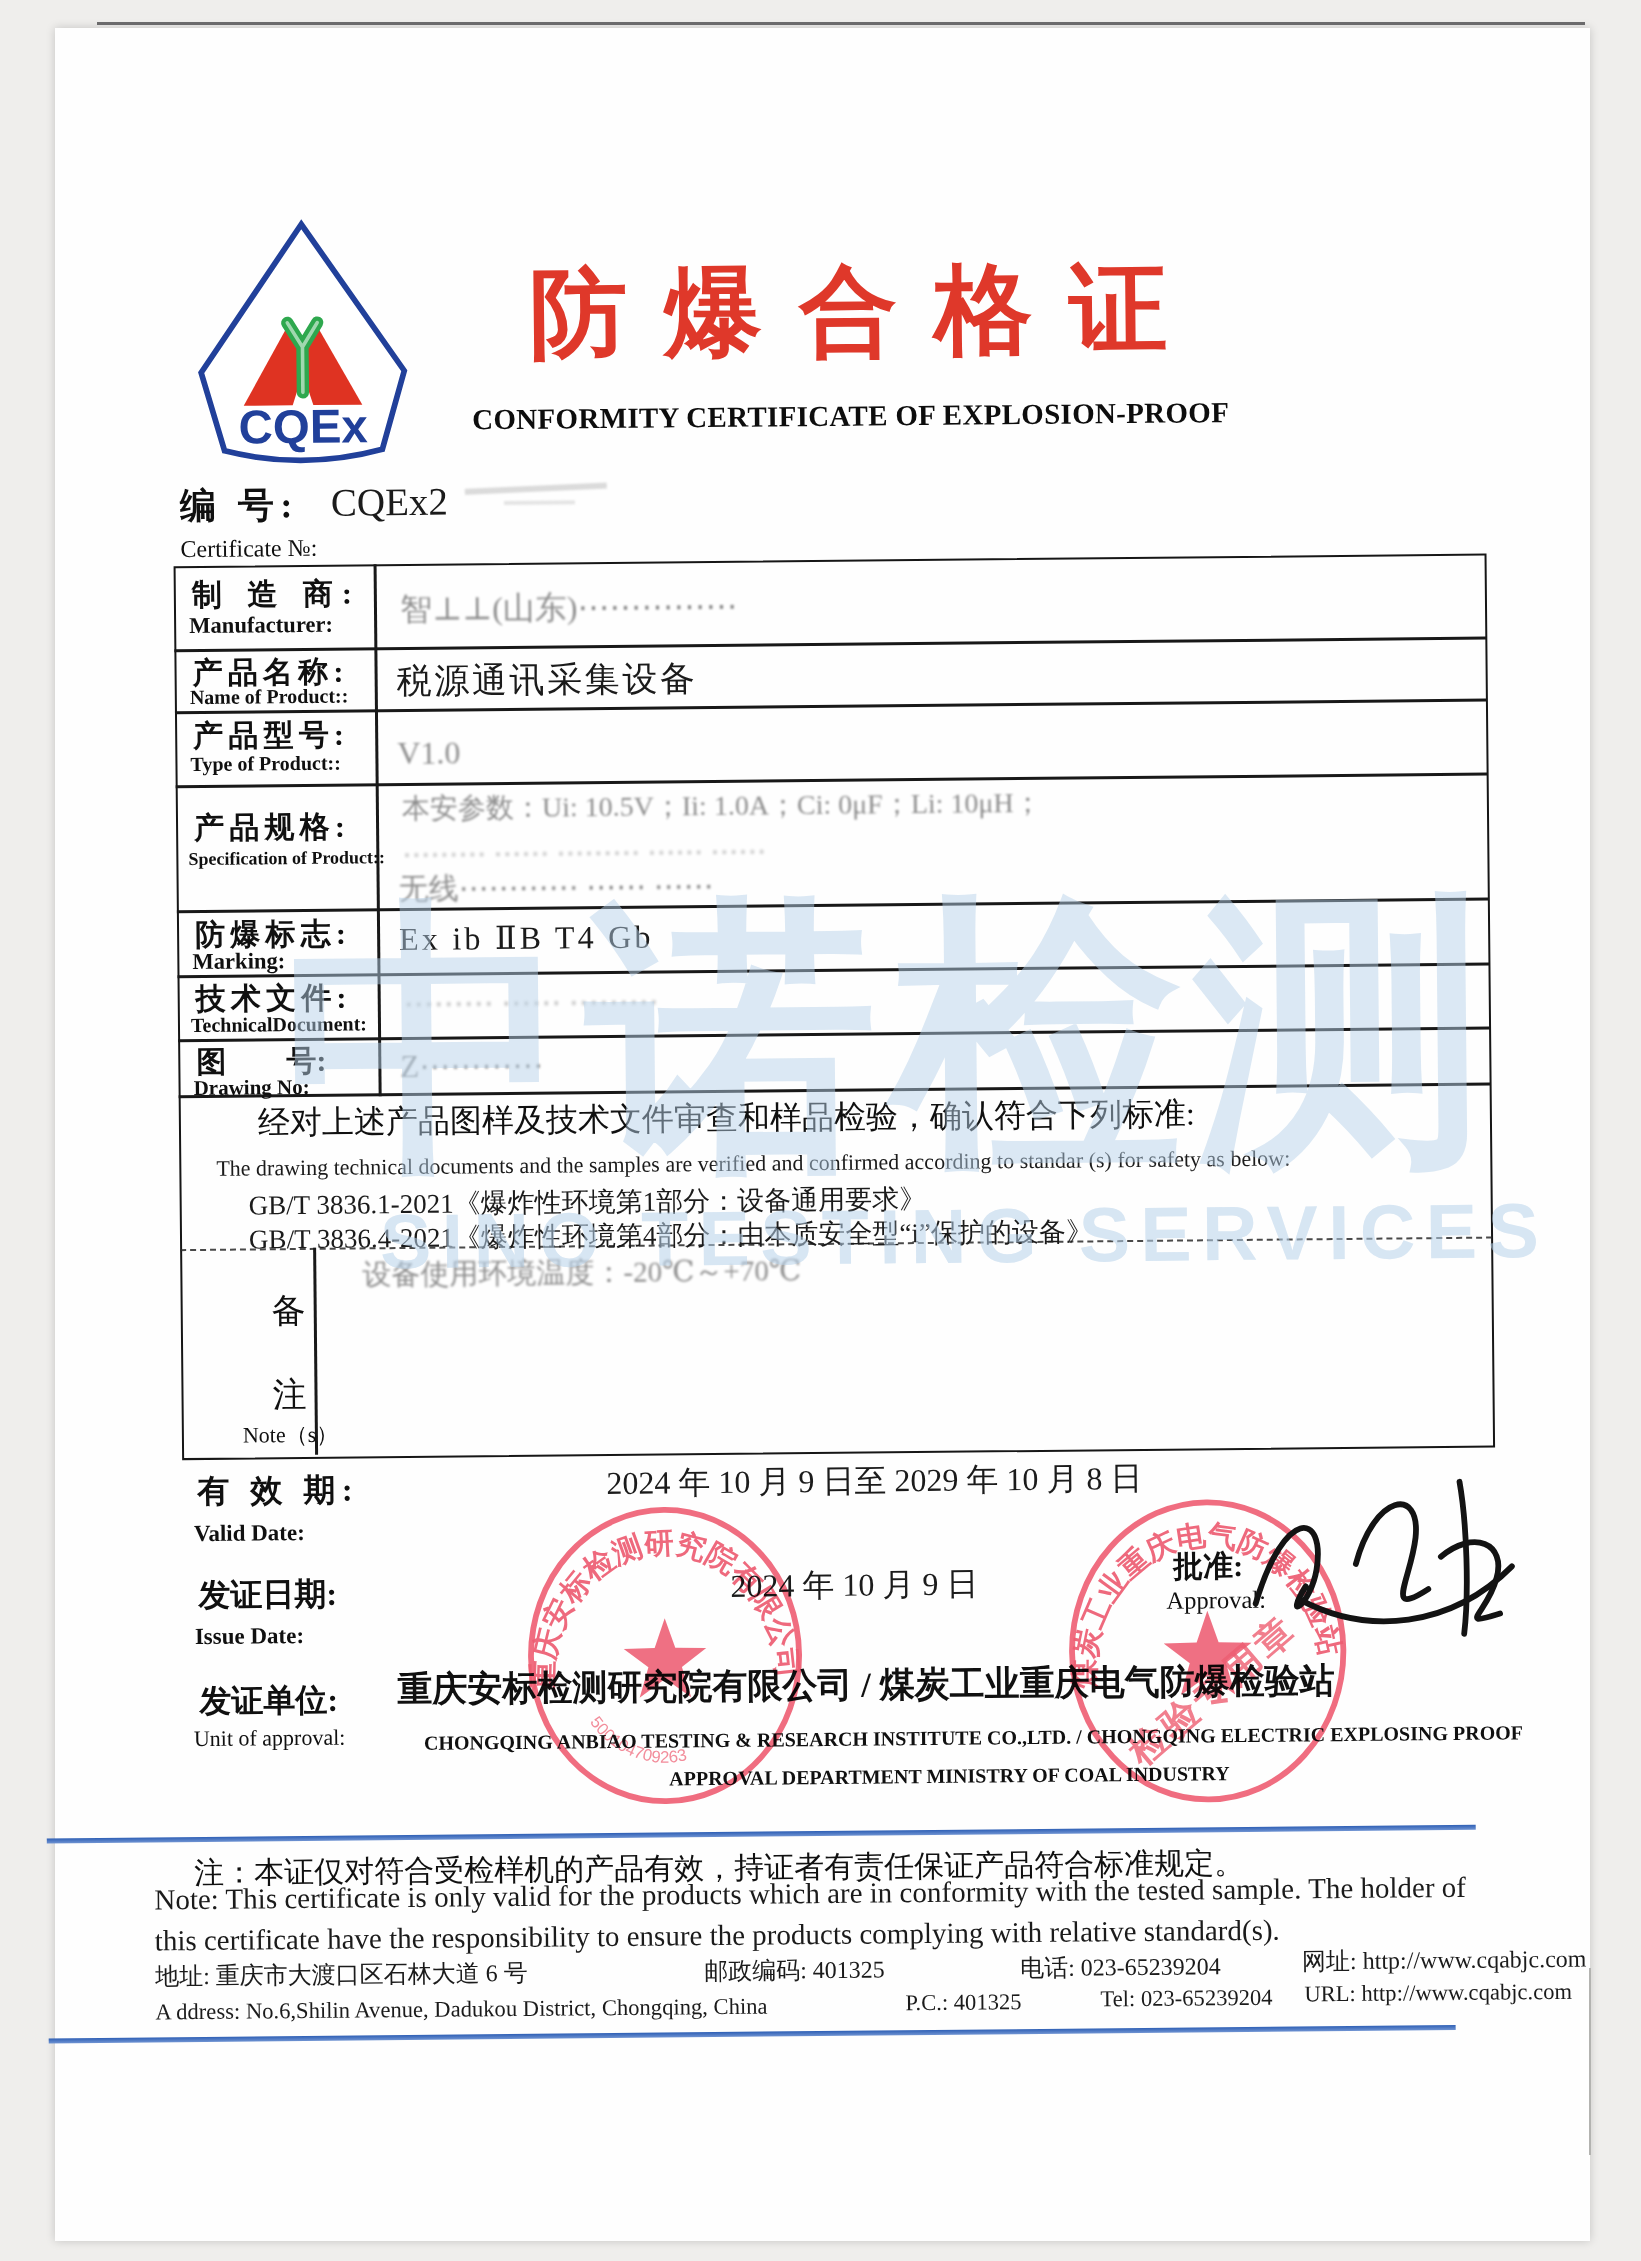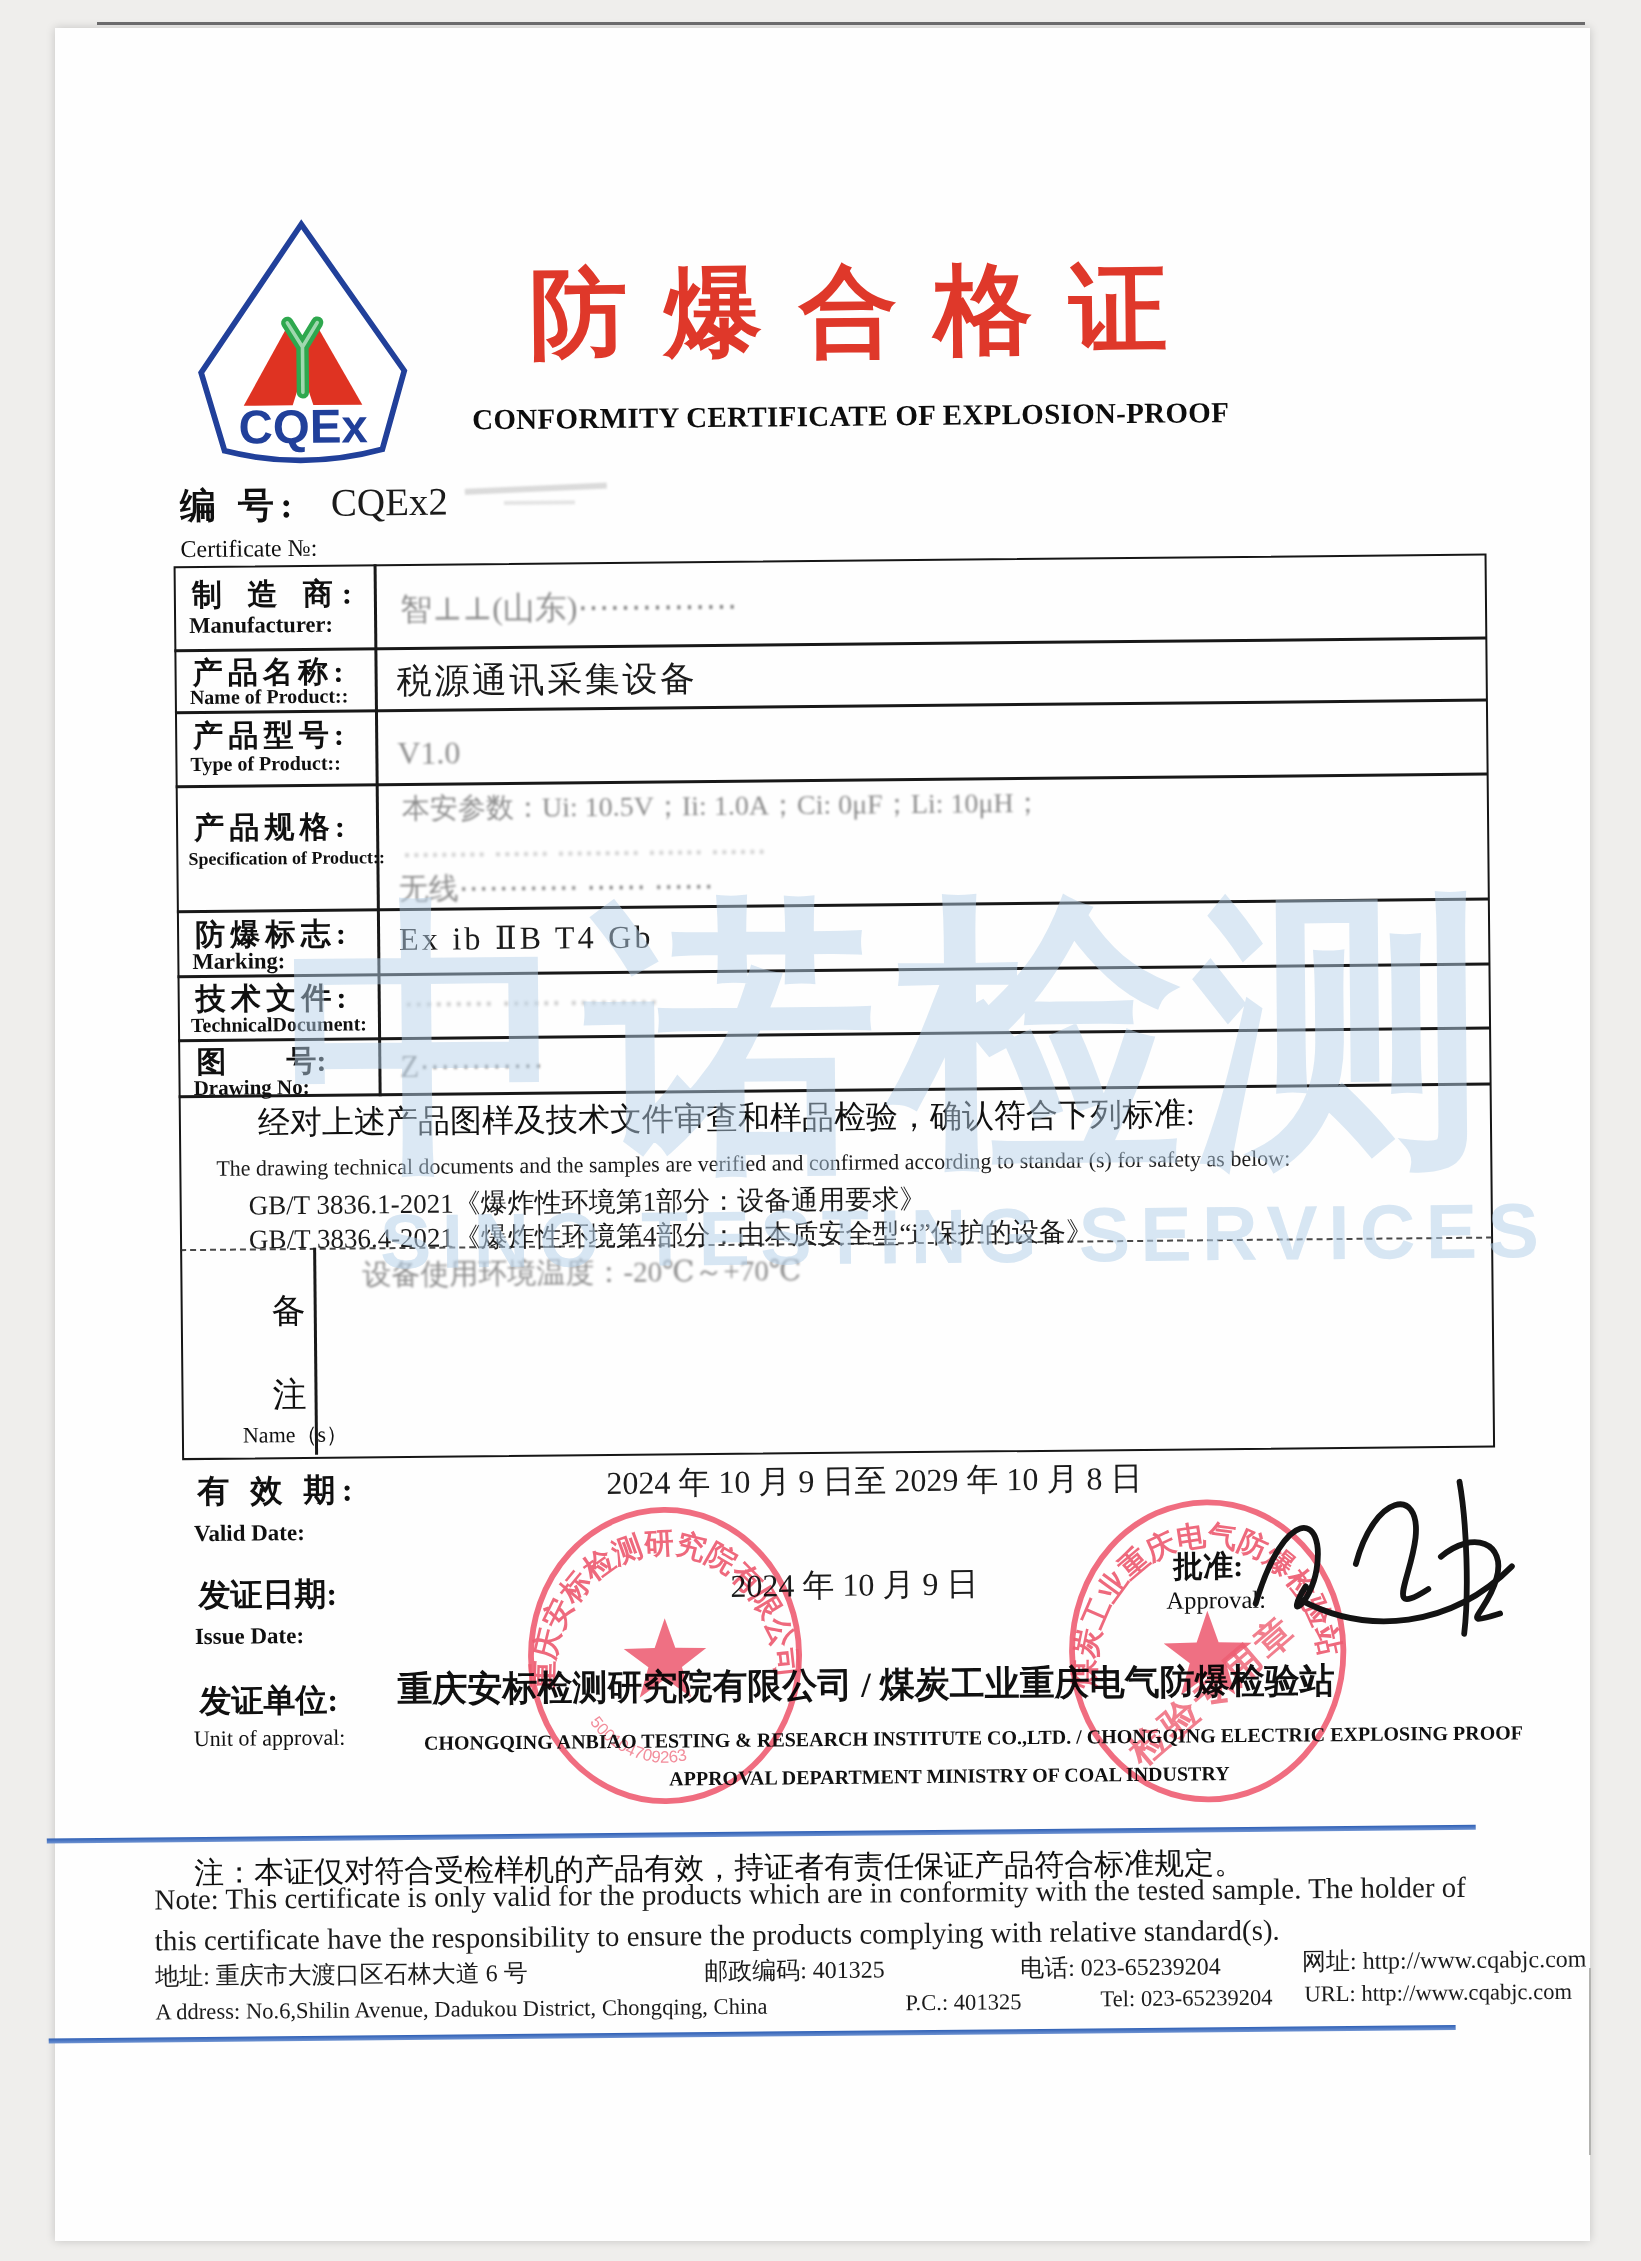--- a/index.html
+++ b/index.html
@@ -93,21 +93,21 @@
     <div class="abs enl" style="left:194px;top:1070px;font-size:21px;">Drawing No:</div>
     <div class="abs val faded" style="left:401px;top:1044px;font-size:31px;">Z⋯⋯⋯⋯</div>
 
     <div class="abs cnl" style="left:258px;top:1096px;font-size:32px;font-weight:normal;">经对上述产品图样及技术文件审查和样品检验，确认符合下列标准:</div>
     <div class="abs val" style="left:216px;top:1150px;font-size:22px;">The drawing technical documents and the samples are verified and confirmed according to standar (s) for safety as below:</div>
     <div class="abs val" style="left:248px;top:1182px;font-size:27px;">GB/T 3836.1-2021《爆炸性环境第1部分：设备通用要求》</div>
     <div class="abs val" style="left:248px;top:1216px;font-size:27px;">GB/T 3836.4-2021《爆炸性环境第4部分：由本质安全型“i”保护的设备》</div>
 
     <div class="abs cnl" style="left:270px;top:1283px;font-size:34px;font-weight:normal;">备</div>
     <div class="abs cnl" style="left:270px;top:1367px;font-size:34px;font-weight:normal;">注</div>
-    <div class="abs enl" style="left:240px;top:1415px;font-size:22px;font-weight:normal;">Name（s）</div>
+    <div class="abs enl" style="left:240px;top:1415px;font-size:22px;font-weight:normal;">Note（s）</div>
     <div class="abs val faded" style="left:361px;top:1251px;font-size:29px;">设备使用环境温度：-20℃～+70℃</div>
 
     <div class="abs cnl" style="left:194px;top:1464px;font-size:32px;letter-spacing:6.5px;">有 效 期:</div>
     <div class="abs enl" style="left:190px;top:1515px;font-size:23px;">Valid Date:</div>
     <div class="abs val" style="left:603px;top:1460px;font-size:32px;">2024 年 10 月 9 日至 2029 年 10 月 8 日</div>
 
     <div class="abs cnl" style="left:194px;top:1568px;font-size:32px;">发证日期:</div>
     <div class="abs enl" style="left:190px;top:1618px;font-size:23px;">Issue Date:</div>
     <div class="abs val" style="left:726px;top:1564px;font-size:32px;">2024 年 10 月 9 日</div>
 

